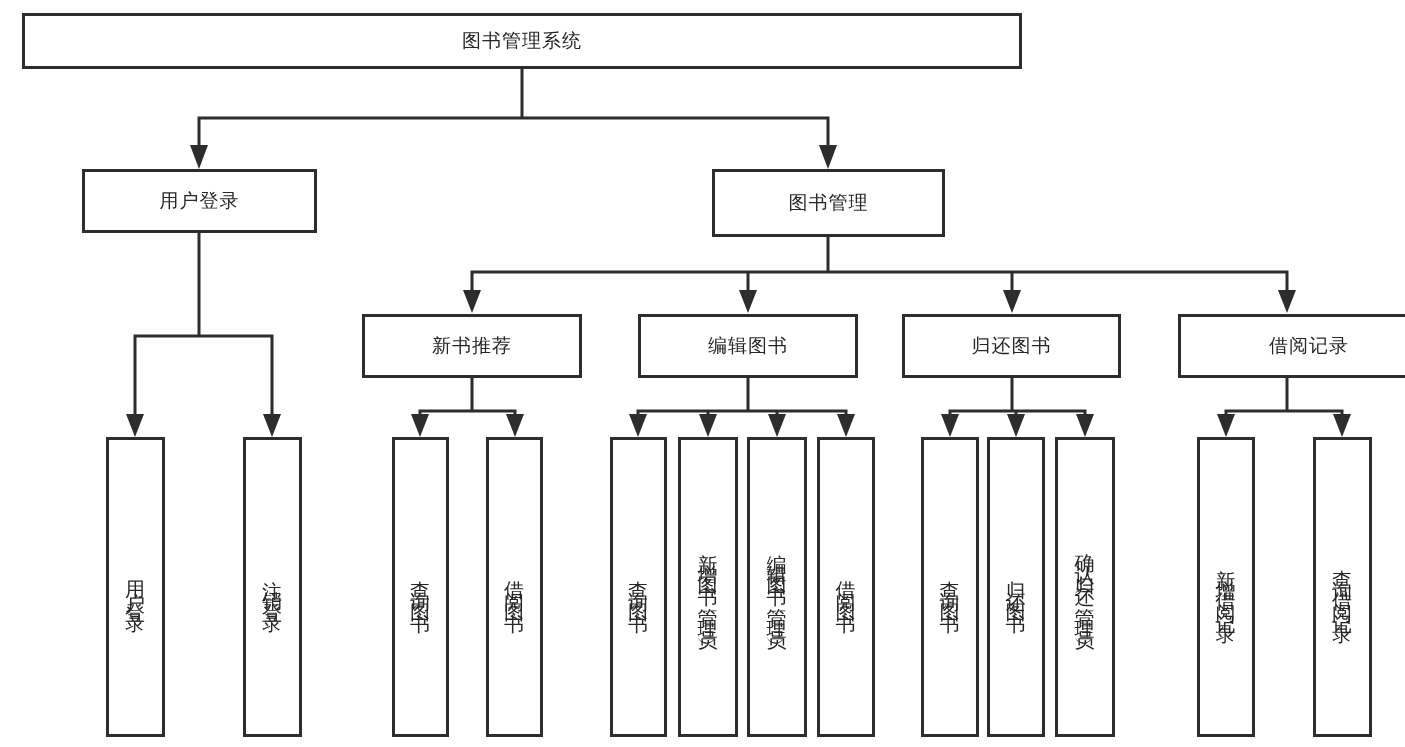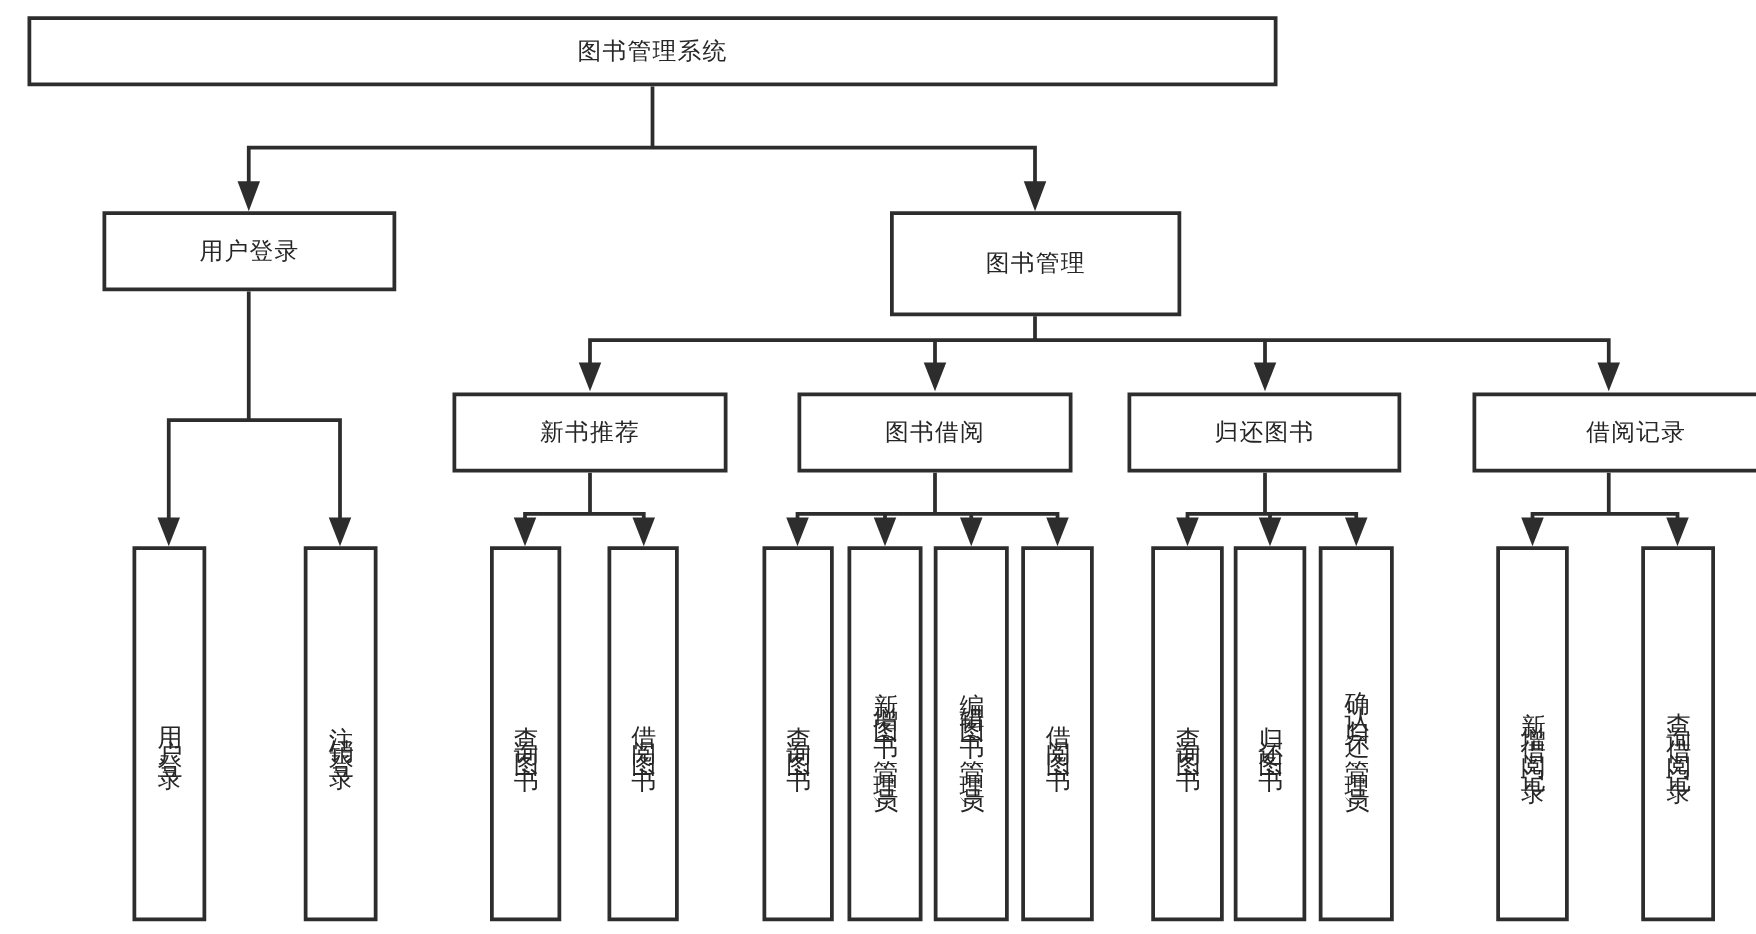--- a/index.html
+++ b/index.html
@@ -94,29 +94,29 @@
     </g>
   </svg>
 
   <div class="node" style="left:22px;top:13px;width:1000px;height:56px;">
     <span>图书管理系统</span>
   </div>
 
   <div class="node" style="left:82px;top:169px;width:235px;height:64px;">
     <span>用户登录</span>
   </div>
-  <div class="node" style="left:712px;top:169px;width:233px;height:84px;">
+  <div class="node" style="left:712px;top:169px;width:233px;height:68px;">
     <span>图书管理</span>
   </div>
 
   <div class="node" style="left:362px;top:314px;width:220px;height:64px;">
     <span>新书推荐</span>
   </div>
   <div class="node" style="left:638px;top:314px;width:220px;height:64px;">
-    <span>图书借阅</span>
+    <span>编辑图书</span>
   </div>
   <div class="node" style="left:902px;top:314px;width:219px;height:64px;">
     <span>归还图书</span>
   </div>
   <div class="node" style="left:1178px;top:314px;width:262px;height:64px;">
     <span>借阅记录</span>
   </div>
 
   <div class="node node-v" style="left:106px;top:437px;width:59px;height:300px;">
     <span class="vtext">用户登录</span>

